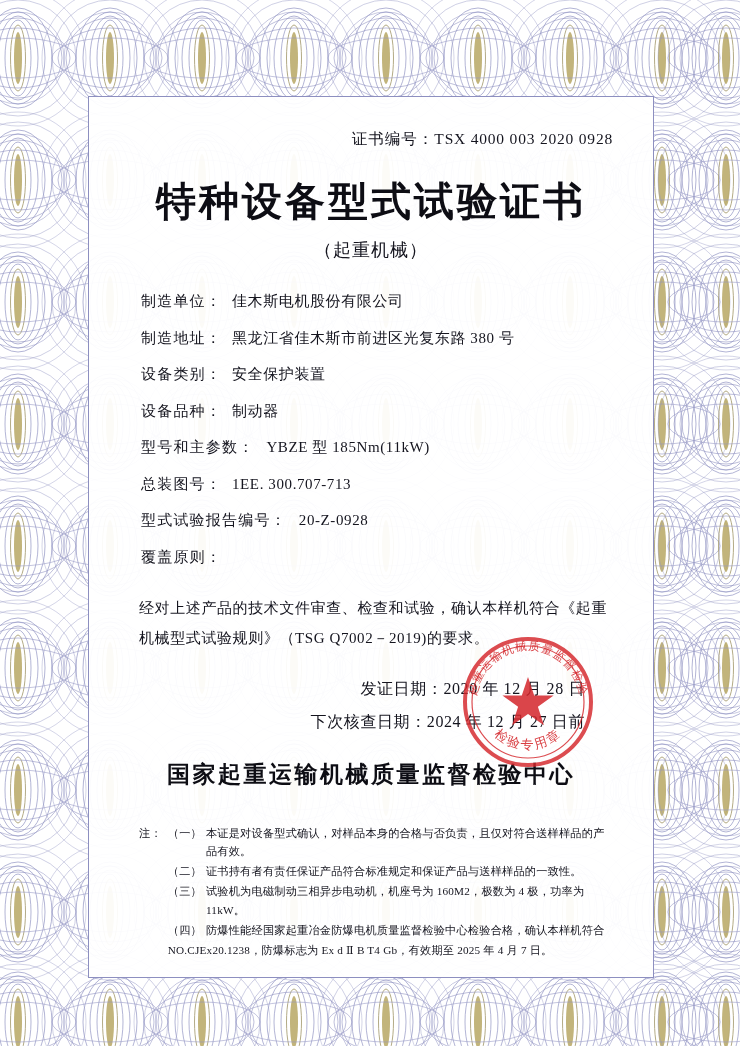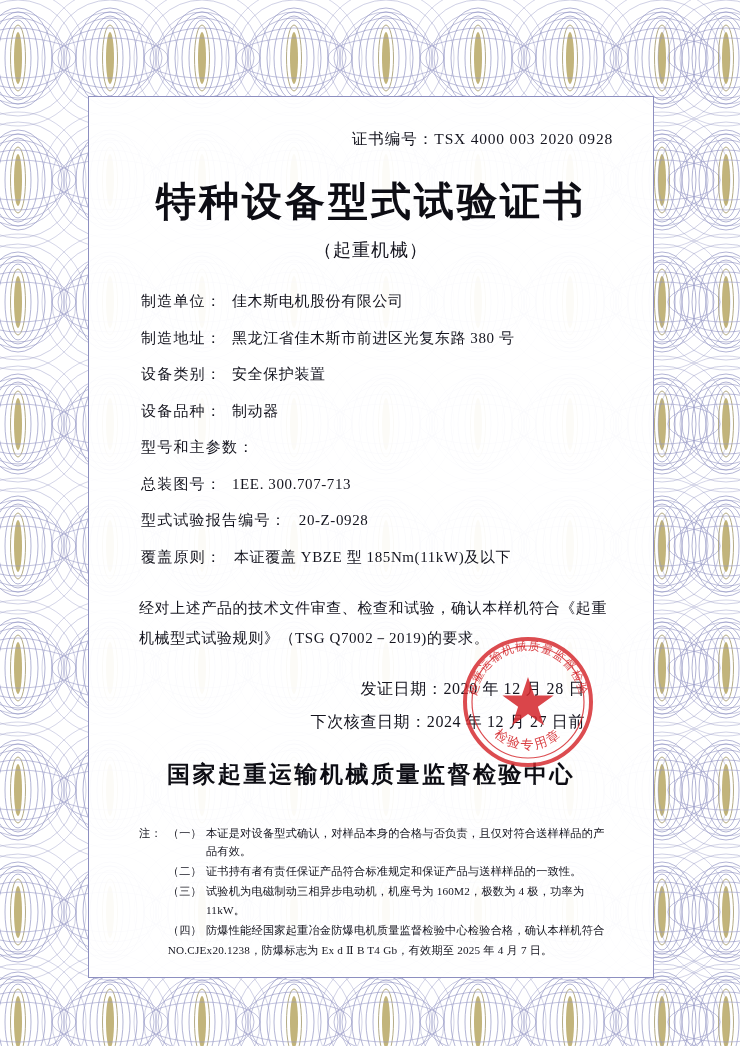--- a/index.html
+++ b/index.html
@@ -308,32 +308,32 @@
         <div class="field-row">
           <span class="field-label">设备类别：</span>
           <span class="field-value">安全保护装置</span>
         </div>
         <div class="field-row">
           <span class="field-label">设备品种：</span>
           <span class="field-value">制动器</span>
         </div>
         <div class="field-row wide">
           <span class="field-label">型号和主参数：</span>
+          <span class="field-value">YBZE 型 185Nm(11kW)</span>
         </div>
         <div class="field-row">
           <span class="field-label">总装图号：</span>
           <span class="field-value">1EE. 300.707-713</span>
         </div>
         <div class="field-row wide">
           <span class="field-label">型式试验报告编号：</span>
           <span class="field-value">20-Z-0928</span>
         </div>
         <div class="field-row wide">
           <span class="field-label">覆盖原则：</span>
-          <span class="field-value">本证覆盖 YBZE 型 185Nm(11kW)及以下</span>
         </div>
       </div>
 
       <div class="statement">经对上述产品的技术文件审查、检查和试验，确认本样机符合《起重机械型式试验规则》（TSG Q7002－2019)的要求。</div>
 
       <div class="dates">
         <div class="date-line">
           <span>发证日期：</span><span>2020 年 12 月 28 日</span>
         </div>
         <div class="date-line">

